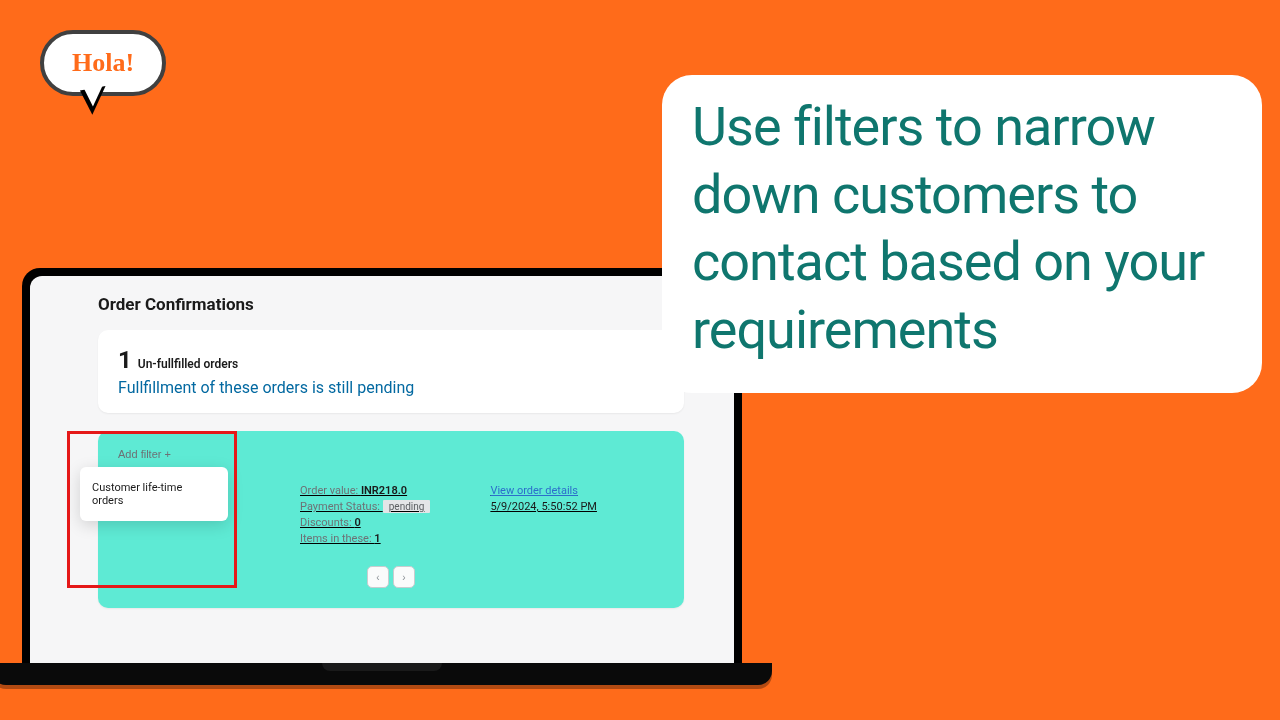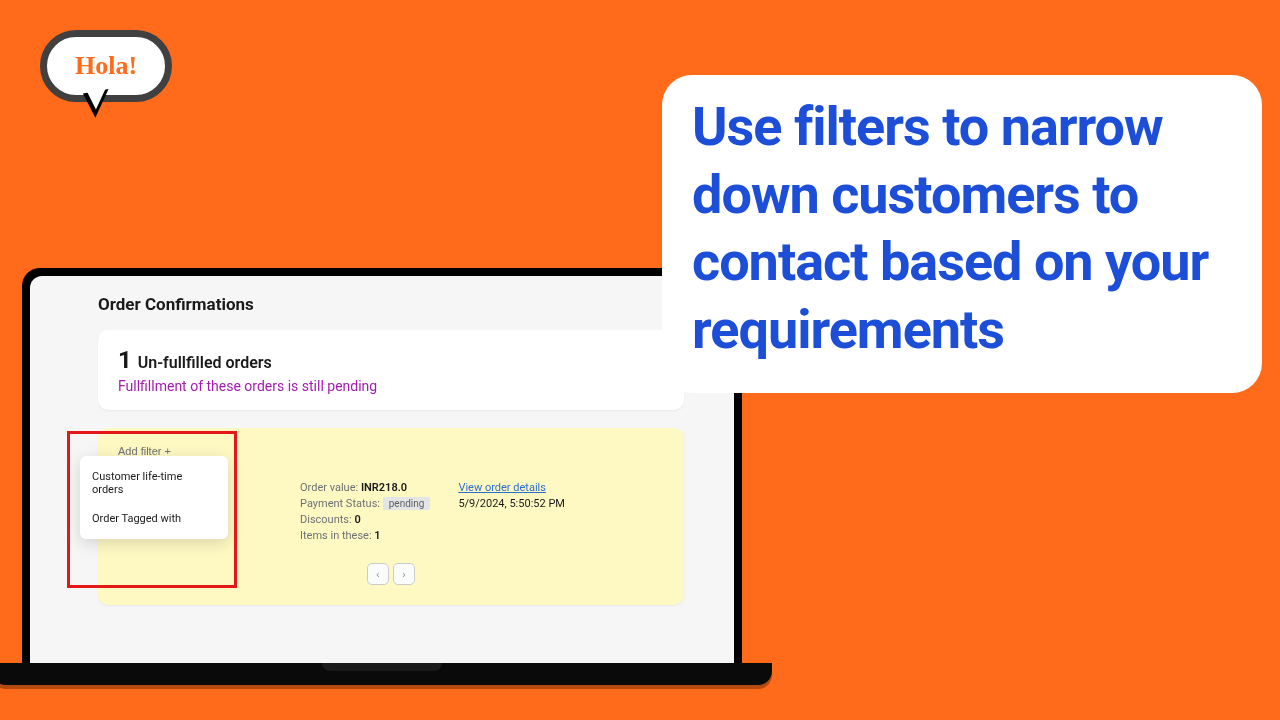--- a/index.html
+++ b/index.html
@@ -11,21 +11,21 @@
       position: relative;
       overflow: hidden;
     }
     
     
     .speech-bubble {
       position: absolute;
       top: 30px;
       left: 40px;
       background: #fff;
-      border: 7px solid #404040;
+      border: 4px solid #404040;
       border-radius: 50px;
       padding: 14px 28px;
       z-index: 5;
     }
     .speech-bubble-text {
       color: #ff6b1a;
       font-weight: 700;
       font-size: 26px;
       font-family: cursive;
     }
@@ -55,22 +55,22 @@
       position: absolute;
       top: 75px;
       right: 18px;
       width: 600px;
       background: #fff;
       border-radius: 30px;
       padding: 18px 30px 30px 30px;
       z-index: 10;
     }
     .callout-text {
-      color: #1d4ed8;
-      font-weight: 700;
+      color: #0f766e;
+      font-weight: 400;
       font-size: 54px;
       line-height: 1.25;
       letter-spacing: -1px;
     }
     
     
     .laptop {
       position: absolute;
       bottom: 35px;
       left: 22px;
@@ -129,52 +129,52 @@
       display: flex;
       align-items: baseline;
       gap: 6px;
     }
     .stats-number {
       font-size: 24px;
       font-weight: 700;
       color: #1a1a1a;
     }
     .stats-label {
-      font-size: 16px;
+      font-size: 12px;
       font-weight: 600;
       color: #1a1a1a;
     }
     .stats-desc {
-      font-size: 14px;
-      color: #a21caf;
+      font-size: 16px;
+      color: #0369a1;
       margin-top: 4px;
     }
     
     .orders-card {
-      background: #fef9c3;
+      background: #5eead4;
       border-radius: 10px;
       padding: 12px 20px 20px 20px;
       box-shadow: 0 1px 2px rgba(0,0,0,0.06);
       position: relative;
       min-height: 160px;
     }
     .add-filter-btn {
       font-size: 11px;
       color: #6d7175;
       background: none;
       border: none;
       padding: 4px 0;
       margin-bottom: 10px;
       cursor: pointer;
     }
     
     
     .filter-dropdown {
       position: absolute;
-      top: 28px;
+      top: 36px;
       left: -18px;
       background: #fff;
       border-radius: 6px;
       box-shadow: 0 4px 16px rgba(0,0,0,0.15);
       width: 148px;
       padding: 6px 0;
       z-index: 3;
     }
     .filter-option {
       font-size: 11px;
@@ -193,21 +193,22 @@
       height: 157px;
       z-index: 20;
       pointer-events: none;
     }
     
     
     .order-details {
       margin-left: 182px;
       margin-top: 10px;
       display: flex;
-      gap: 28px;
+      gap: 60px;
+      text-decoration: underline;
     }
     .detail-col { font-size: 11px; color: #1a1a1a; }
     .detail-row { margin-bottom: 3px; }
     .detail-label { color: #6d7175; }
     .detail-value { font-weight: 600; }
     .badge-pending {
       background: #e4e5e7;
       color: #5c5f62;
       padding: 1px 6px;
       border-radius: 1px;
@@ -262,21 +263,20 @@
           <span class="stats-label">Un-fullfilled orders</span>
         </div>
         <div class="stats-desc">Fullfillment of these orders is still pending</div>
       </div>
 
       <div class="orders-card">
         <button class="add-filter-btn">Add filter +</button>
 
         <div class="filter-dropdown">
           <div class="filter-option">Customer life-time orders</div>
-          <div class="filter-option">Order Tagged with</div>
         </div>
 
         <div class="order-details">
           <div class="detail-col">
             <div class="detail-row">
               <span class="detail-label">Order value: </span><span class="detail-value">INR218.0</span>
             </div>
             <div class="detail-row">
               <span class="detail-label">Payment Status: </span><span class="badge-pending">pending</span>
             </div>

